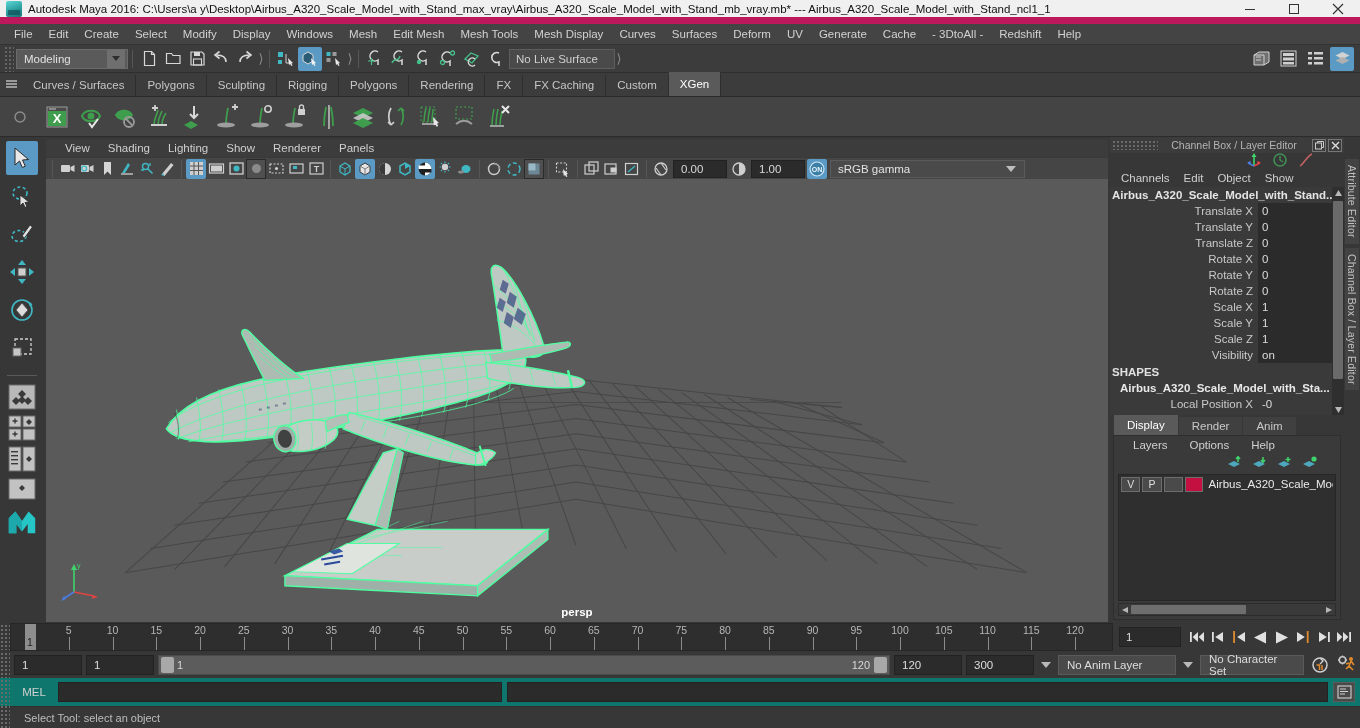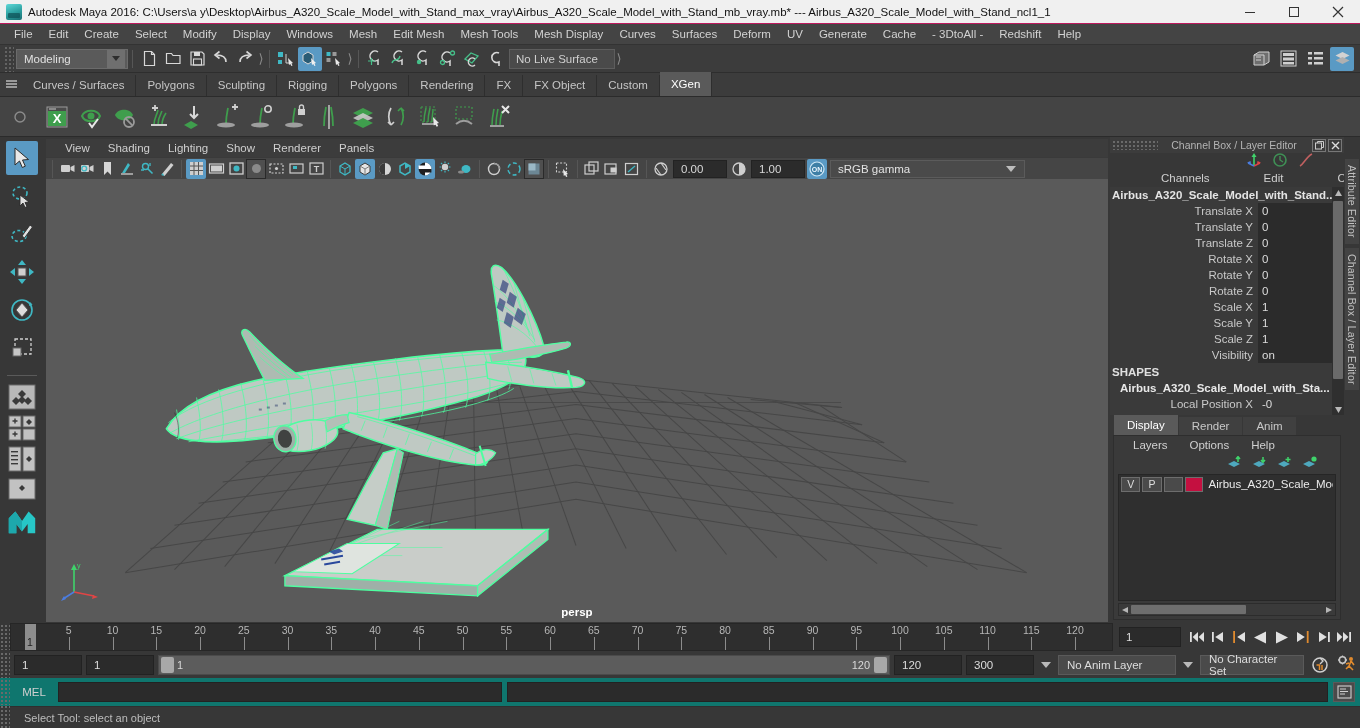--- a/index.html
+++ b/index.html
@@ -11,21 +11,21 @@
     color: #c8c8c8;
     font-size: 11px;
     user-select: none;
   }
   #app { width: 1360px; height: 728px; position: relative; display: flex; flex-direction: column; background:#373737; }
 
   
   .titlebar {
     height: 24px; background: #f0f0f0; color: #111;
     display: flex; align-items: center; flex: 0 0 24px;
-    border-bottom: 1px solid #be185d;
+    border-bottom: 7px solid #be185d;
   }
   .titlebar .app-icon {
     width: 16px; height: 16px; margin: 0 6px 0 6px; flex: 0 0 16px;
     background: linear-gradient(160deg,#5fd8d8 0%, #2a9d9d 55%, #1b6f73 100%);
     border-radius: 2px; position: relative;
   }
   .titlebar .app-icon:after{
     content:""; position:absolute; left:2px; bottom:2px; width:12px; height:5px;
     background:#0c4b52; border-radius:1px; opacity:.65;
   }
@@ -134,21 +134,21 @@
 
   
   .rightdock { width: 250px; flex: 0 0 250px; display: flex; background:#373737;}
   .cbcol { flex: 1 1 auto; display:flex; flex-direction:column; min-width:0; }
   .cb-title { height:16px; display:flex; align-items:center; background:#3c3c3c; padding:0 2px;}
   .cb-title .dots { width:46px; height:10px; background-image: radial-gradient(circle, #6a6a6a 1px, transparent 1.2px); background-size:4px 4px;}
   .cb-title .t { flex:1; text-align:center; font-size:10.5px; color:#b4b4b4; white-space:nowrap;}
   .cb-title .tbtn2 { width:14px;height:13px;border:1px solid #777; margin-left:2px; display:flex;align-items:center;justify-content:center; color:#ccc; font-size:9px;}
   .cb-icons { height:16px; display:flex; align-items:center; justify-content:flex-end; padding-right:30px; gap:10px; background:#373737;}
   .cb-menubar { height:18px; display:flex; align-items:center; padding-left:4px; background:#373737;}
-  .cb-menubar .cmi { padding:0 7px; font-size:11.5px; color:#d0d0d0; line-height:18px;margin-left:40px;}
+  .cb-menubar .cmi { padding:0 7px; font-size:11.5px; color:#d0d0d0; line-height:18px;}
   .cb-body { flex: 0 0 228px; background:#3a3a3a; display:flex; position:relative; overflow:hidden;}
   .cb-list { flex:1 1 auto; overflow:hidden; }
   .cb-node { font-size:11.5px; font-weight:bold; color:#e4e4e4; padding:2px 0 2px 2px; white-space:nowrap; overflow:hidden;}
   .cb-row { display:flex; height:16px; align-items:center;}
   .cb-row .k { flex: 0 0 148px; text-align:right; padding-right:5px; font-size:11.5px; color:#c9c9c9; white-space:nowrap;}
   .cb-row .v { flex:1 1 auto; background:#2b2b2b; height:16px; font-size:11.5px; color:#dcdcdc; padding-left:4px; display:flex; align-items:center;}
   .cb-section { font-size:11.5px; font-weight:bold; color:#e0e0e0; padding:3px 0 2px 2px;}
   .cb-subnode { font-size:11.5px; font-weight:bold; color:#e8e8e8; padding:2px 0 2px 10px; white-space:nowrap; overflow:hidden;}
   .cb-row.shape .k { flex:0 0 148px; }
   .cb-row.shape .v { background:transparent; }
@@ -412,21 +412,21 @@
     <div class="shelf-handle">
         <div class="bars"></div>
       </div>
     <div class="shelf-tab">Curves / Surfaces</div>
     <div class="shelf-tab">Polygons</div>
     <div class="shelf-tab">Sculpting</div>
     <div class="shelf-tab">Rigging</div>
     <div class="shelf-tab">Polygons</div>
     <div class="shelf-tab">Rendering</div>
     <div class="shelf-tab">FX</div>
-    <div class="shelf-tab">FX Object</div>
+    <div class="shelf-tab">FX Caching</div>
     <div class="shelf-tab">Custom</div>
     <div class="shelf-tab active">XGen</div>
   </div>
 
   <div class="shelfrow">
     <div class="shelf-left">
       <svg width="14" height="14" viewBox="0 0 14 14">
           <circle cx="7" cy="7" r="5" fill="none" stroke="#8c8c8c" stroke-width="1.4"></circle>
         </svg>
     </div>

